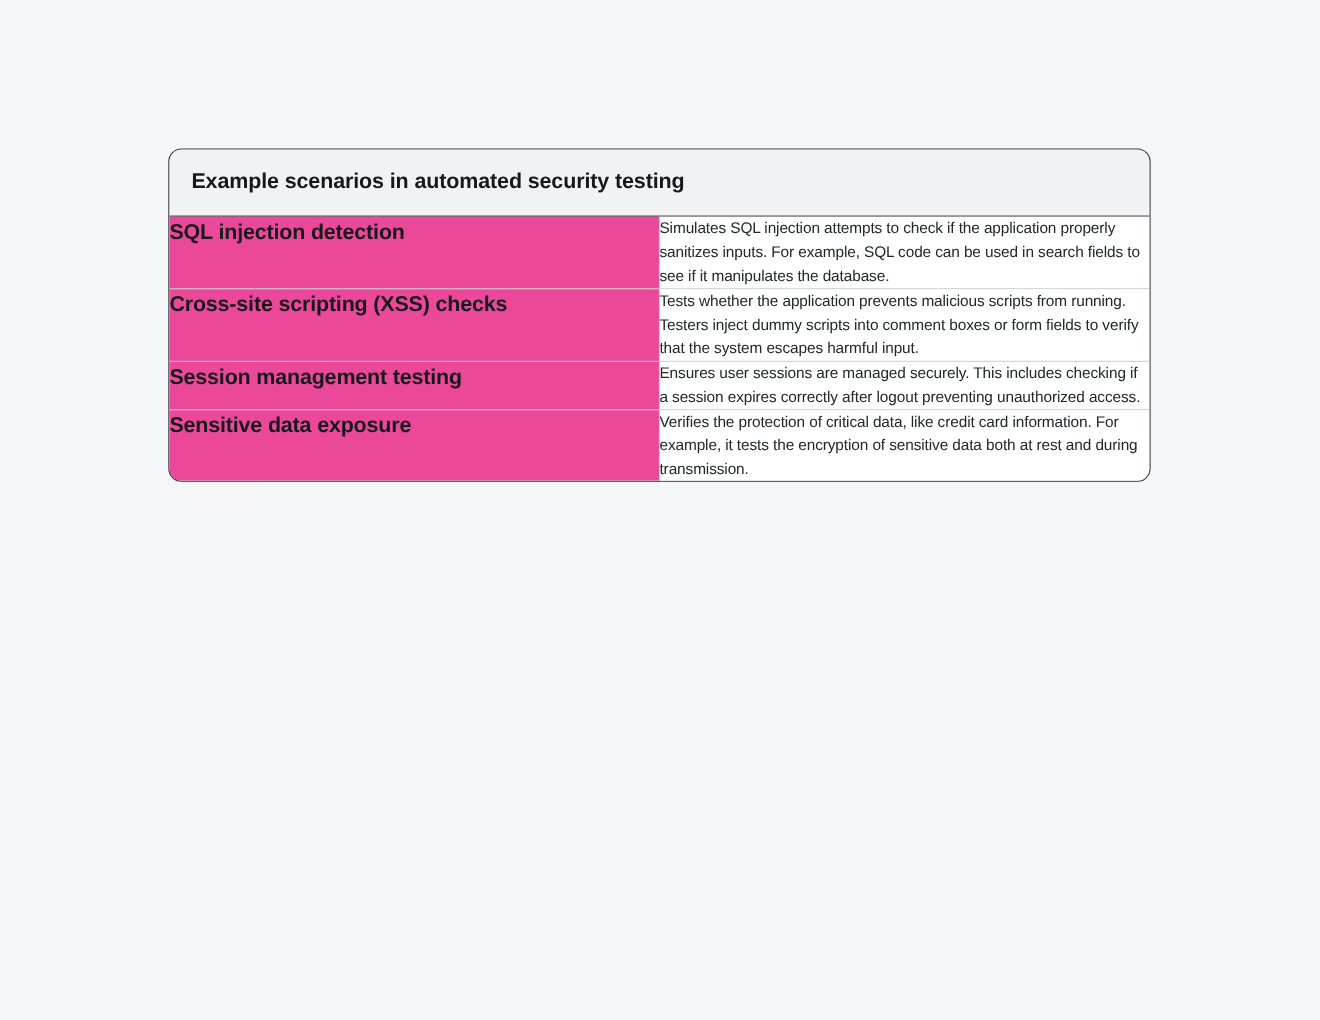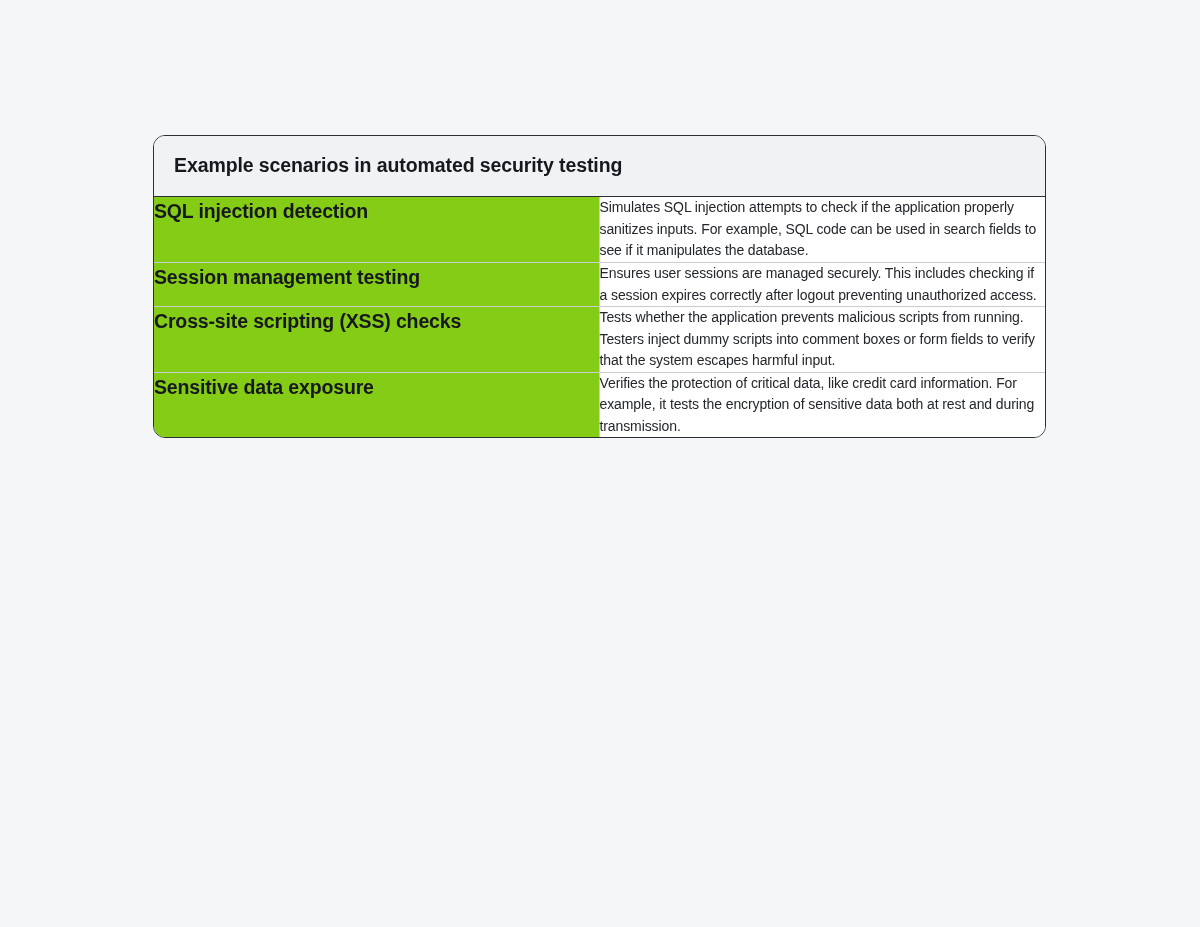--- a/index.html
+++ b/index.html
@@ -63,21 +63,21 @@
   
   .body-row > td {
     border-bottom: 1px solid #c9ccd1;
   }
   .body-row.last-row > td {
     border-bottom: none;
   }
 
   .cell-term {
     width: 355px;
-    background: #84cc16;
+    background: #ec4899;
     border-right: 1px solid #c9ccd1;
     padding: 18px 20px 26px 20px;
     font-size: 19.5px;
     font-weight: bold;
     letter-spacing: -0.15px;
     line-height: 1.45;
     color: #16181d;
   }
 
   .cell-desc {
@@ -100,26 +100,26 @@
         <tr class="table-head-row">
           <th colspan="2">Example scenarios in automated security testing</th>
         </tr>
       </thead>
       <tbody>
         <tr class="body-row">
           <td class="cell-term">SQL injection detection</td>
           <td class="cell-desc">Simulates SQL injection attempts to check if the application properly sanitizes inputs. For example, SQL code can be used in search fields to see if it manipulates the database.</td>
         </tr>
         <tr class="body-row">
+          <td class="cell-term">Cross-site scripting (XSS) checks</td>
+          <td class="cell-desc">Tests whether the application prevents malicious scripts from running. Testers inject dummy scripts into comment boxes or form fields to verify that the system escapes harmful input.</td>
+        </tr>
+        <tr class="body-row">
           <td class="cell-term">Session management testing</td>
           <td class="cell-desc">Ensures user sessions are managed securely. This includes checking if a session expires correctly after logout preventing unauthorized access.</td>
-        </tr>
-        <tr class="body-row">
-          <td class="cell-term">Cross-site scripting (XSS) checks</td>
-          <td class="cell-desc">Tests whether the application prevents malicious scripts from running. Testers inject dummy scripts into comment boxes or form fields to verify that the system escapes harmful input.</td>
         </tr>
         <tr class="body-row last-row">
           <td class="cell-term">Sensitive data exposure</td>
           <td class="cell-desc">Verifies the protection of critical data, like credit card information. For example, it tests the encryption of sensitive data both at rest and during transmission.</td>
         </tr>
       </tbody>
     </table>
   </div>
 </div>
 

